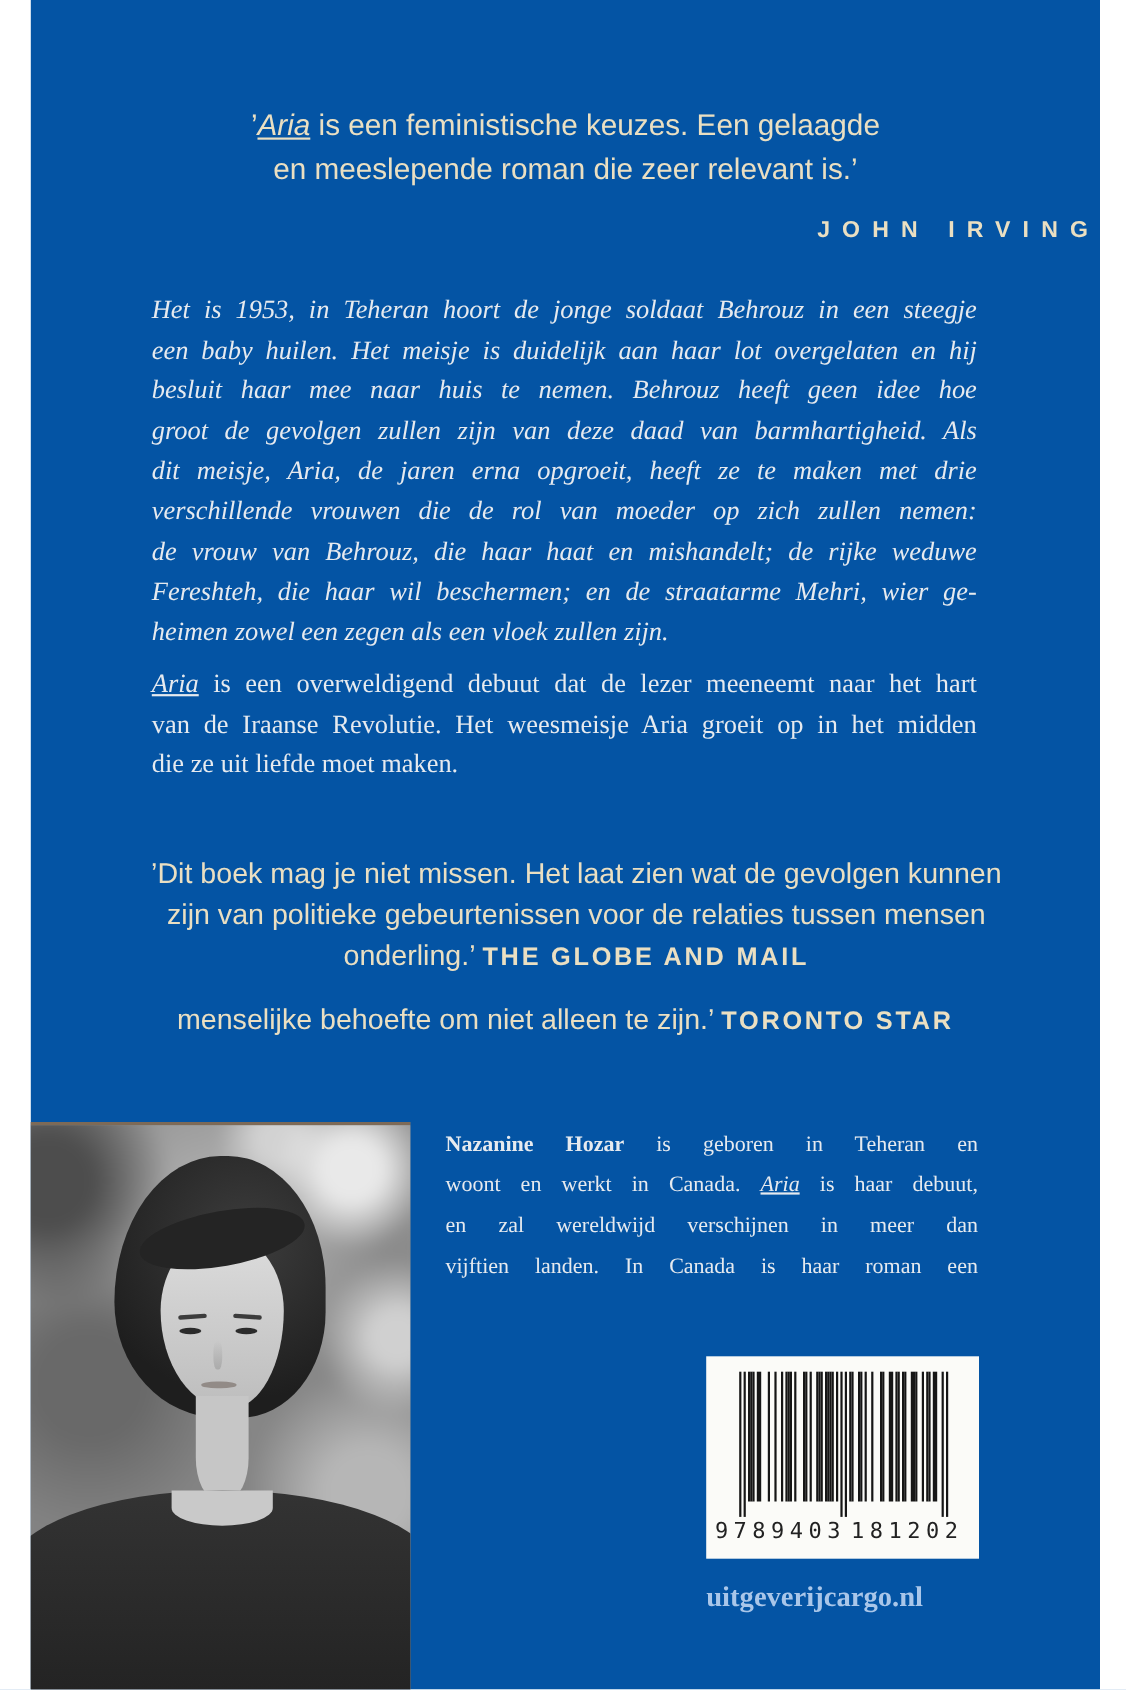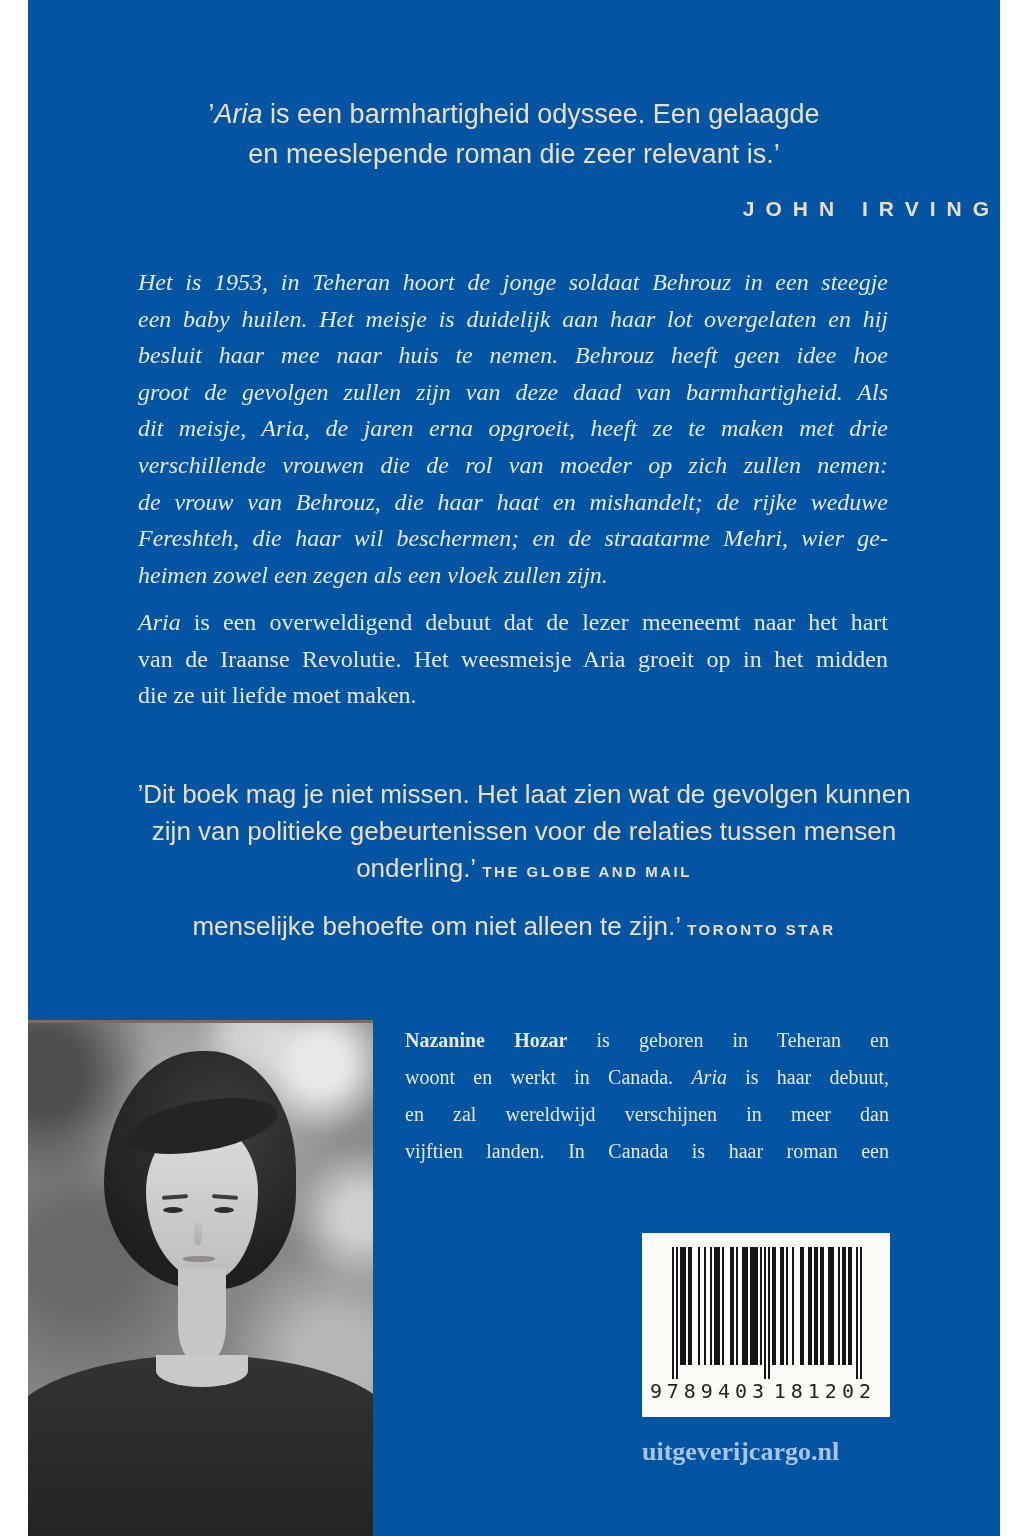--- a/index.html
+++ b/index.html
@@ -9,31 +9,31 @@
 
   
   .quote-block{position:absolute;left:0;right:0;color:var(--quote_cream,#eadfc2);
                font-family:"Liberation Sans",sans-serif;font-size:26px;}
   .quote-block .tline{text-align:center;}
   .qb-top{top:94px;line-height:40px;font-size:27px;}
   .attribution{margin-top:15px;text-align:right;font-weight:700;font-size:21px;
                letter-spacing:11px;padding-left:11px;}
   .qb-globe{top:776px;line-height:37px;padding-left:20px;}
   .qb-toronto{top:908px;line-height:37px;}
-  .qsrc{font-weight:700;font-size:15px;letter-spacing:2.5px;}
+  .qsrc{font-weight:700;font-size:23px;letter-spacing:2.5px;}
 
   .para{position:absolute;color:var(--body_white,#e6eaef);font-size:24px;line-height:36.6px;}
   .p1{left:110px;top:264px;width:750px;font-style:italic;}
   .p2{left:110px;top:604px;width:750px;}
   .bio{position:absolute;left:377px;top:1022px;width:484px;color:var(--body_white,#e6eaef);
        font-size:20px;line-height:37px;}
   .justified .tline{text-align:justify;text-align-last:justify;}
   .justified .tline.last{text-align-last:left;}
   .b{font-weight:700;}
-  .i{font-style:italic;}
+  .i{font-style:italic;text-decoration:underline;}
 
   
   .photo{position:absolute;left:0;top:1020px;width:345px;height:516px;overflow:hidden;
          border-top:3px solid rgba(122,100,78,.85);background:#8d8d8d;}
   .photo div{position:absolute;}
   .ph-bg{left:-14px;top:-14px;right:-14px;bottom:-14px;filter:blur(7px);
     background:
       radial-gradient(circle at 82% 10%, #e9e9e9 0 28px, transparent 72px),
       radial-gradient(circle at 64% 5%,  #d2d2d2 0 20px, transparent 56px),
       radial-gradient(circle at 93% 38%, #d0d0d0 0 24px, transparent 72px),
@@ -84,21 +84,21 @@
                  color:var(--url_blue,#a9c6e9);}
 </style>
 </head>
 <body>
 
 <div class="page">
   <div class="cover">
 
     <div class="quote-block qb-top">
       <div class="qlines">
-          <div class="tline"><span>’</span><span class="i">Aria</span><span> is een barmhartigheid odyssee. Een gelaagde</span></div>
+          <div class="tline"><span>’</span><span class="i">Aria</span><span> is een feministische keuzes. Een gelaagde</span></div>
           <div class="tline last"><span>en meeslepende roman die zeer relevant is.’</span></div>
         </div>
       <div class="attribution">JOHN IRVING</div>
     </div>
 
     <div class="para p1 justified">
         <div class="tline"><span>Het is 1953, in Teheran hoort de jonge soldaat Behrouz in een steegje</span></div>
         <div class="tline"><span>een baby huilen. Het meisje is duidelijk aan haar lot overgelaten en hij</span></div>
         <div class="tline"><span>besluit haar mee naar huis te nemen. Behrouz heeft geen idee hoe</span></div>
         <div class="tline"><span>groot de gevolgen zullen zijn van deze daad van barmhartigheid. Als</span></div>

